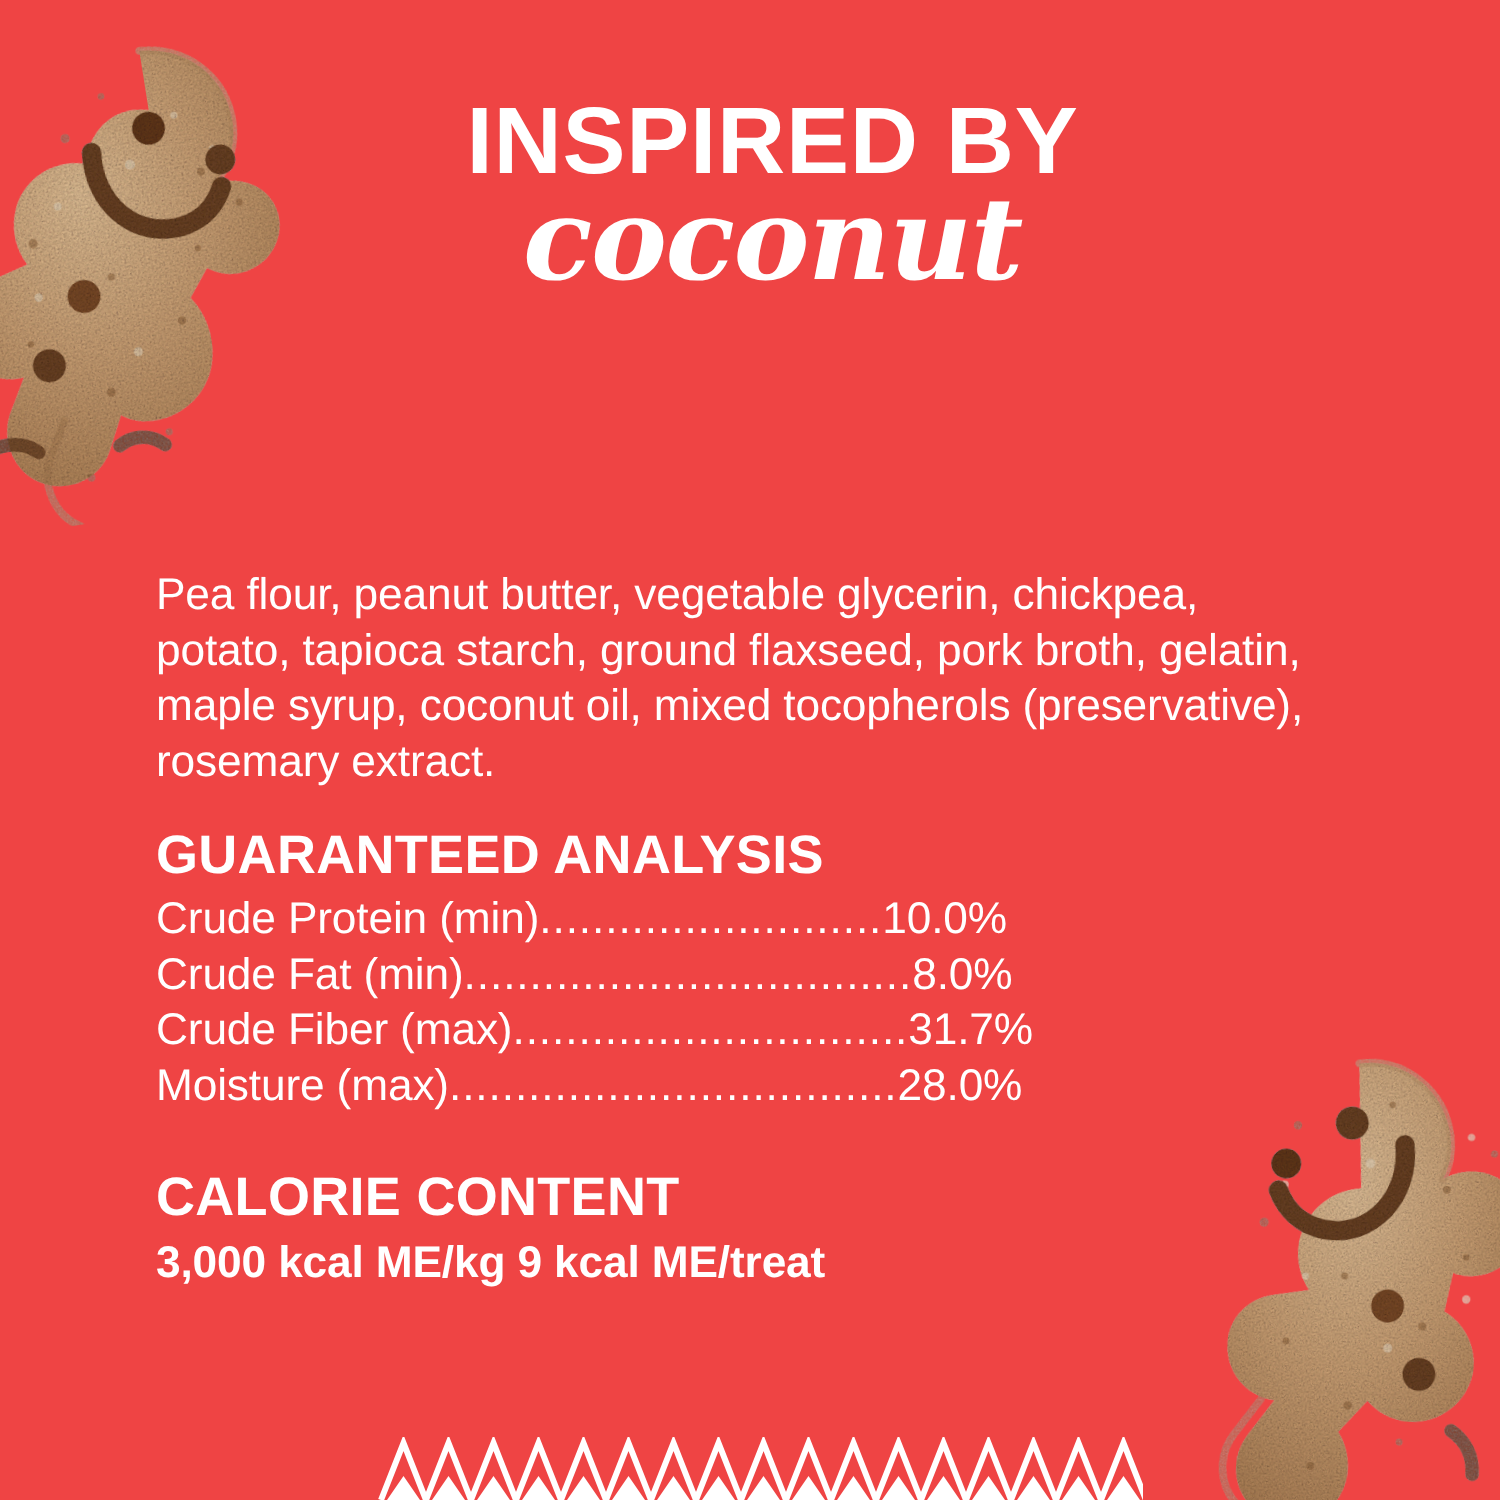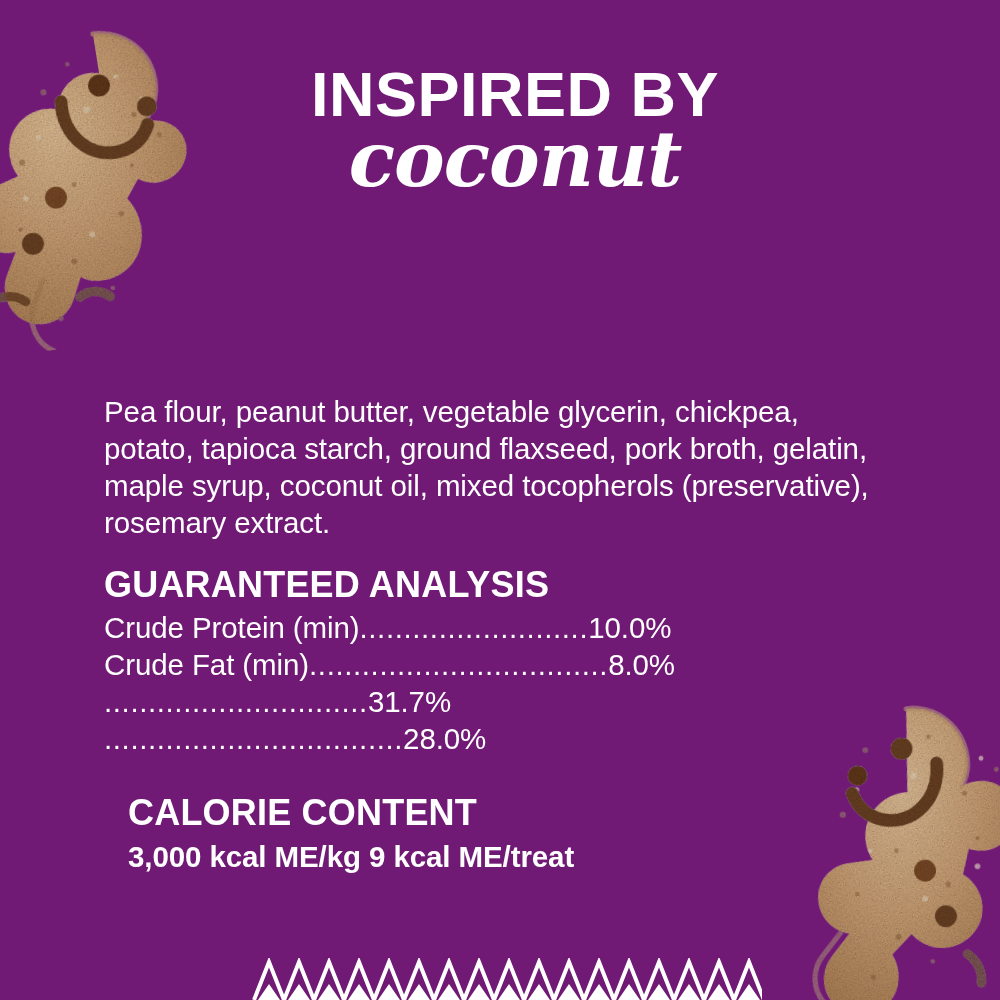--- a/index.html
+++ b/index.html
@@ -5,21 +5,21 @@
   html, body {
     margin: 0;
     padding: 0;
     background: #ffffff;
   }
   #stage {
     position: relative;
     width: 1000px;
     height: 1000px;
     overflow: hidden;
-    background: #701a75;
+    background: #ef4444;
     font-family: "Liberation Sans", sans-serif;
     -webkit-font-smoothing: antialiased;
   }
 
   
   .headline-block {
     position: absolute;
     left: 280px;
     top: 62px;
     width: 470px;
@@ -74,21 +74,21 @@
     font-family: "Liberation Sans", sans-serif;
     font-weight: 400;
     font-size: 29.5px;
     line-height: 37px;
     color: #FFFFFF;
     letter-spacing: -0.1px;
     max-width: 780px;
   }
 
   .section-ingredients { margin-bottom: 0; }
-  .ingredients-body { margin-top: 21px; }
+  .ingredients-body { margin-top: 6px; }
 
   .section-analysis { margin-top: 24px; }
   .analysis-rows { margin-top: 4px; }
   .ga-row {
     display: flex;
     align-items: baseline;
     font-family: "Liberation Sans", sans-serif;
     font-size: 29.5px;
     line-height: 37px;
     color: #FFFFFF;
@@ -96,21 +96,21 @@
     letter-spacing: -0.1px;
   }
   .ga-label { flex: 0 0 auto; }
   .ga-dots {
     flex: 0 0 auto;
     overflow: hidden;
     letter-spacing: 0.6px;
   }
   .ga-value { flex: 0 0 auto; }
 
-  .section-calorie { margin-top: 36px; margin-left: 24px; }
+  .section-calorie { margin-top: 36px; }
   .calorie-body { margin-top: 5px; font-weight: bold; }
 
   
   .chevron-strip {
     position: absolute;
     left: 252px;
     bottom: 0;
     width: 510px;
     height: 42px;
   }
@@ -237,25 +237,27 @@
           <span class="ga-value">10.0%</span>
         </div>
 
         <div class="ga-row">
           <span class="ga-label">Crude Fat (min)</span>
           <span class="ga-dots">..................................</span>
           <span class="ga-value">8.0%</span>
         </div>
 
         <div class="ga-row">
+          <span class="ga-label">Crude Fiber (max)</span>
           <span class="ga-dots">..............................</span>
           <span class="ga-value">31.7%</span>
         </div>
 
         <div class="ga-row">
+          <span class="ga-label">Moisture (max)</span>
           <span class="ga-dots">..................................</span>
           <span class="ga-value">28.0%</span>
         </div>
 
       </div>
     </div>
 
     <div class="section-calorie">
       <div class="section-head">CALORIE CONTENT</div>
       <div class="body-text calorie-body">3,000 kcal ME/kg 9 kcal ME/treat</div>

